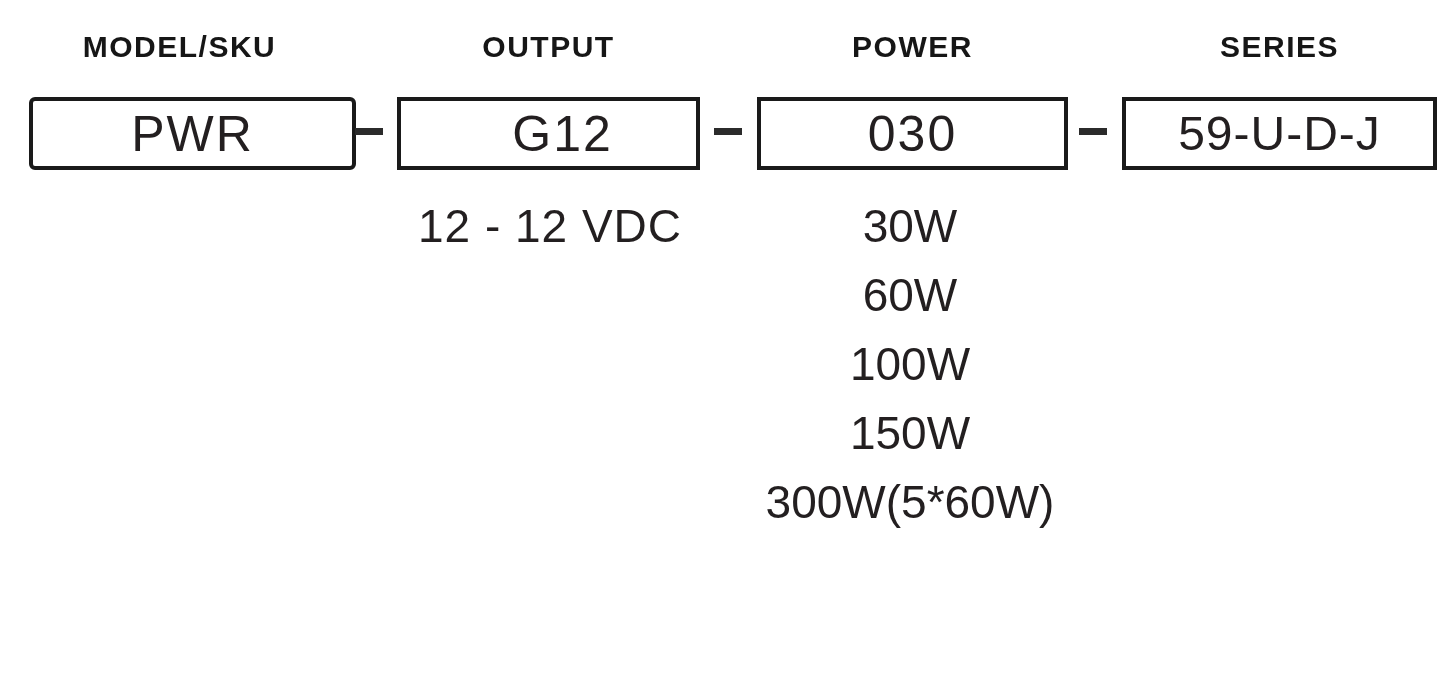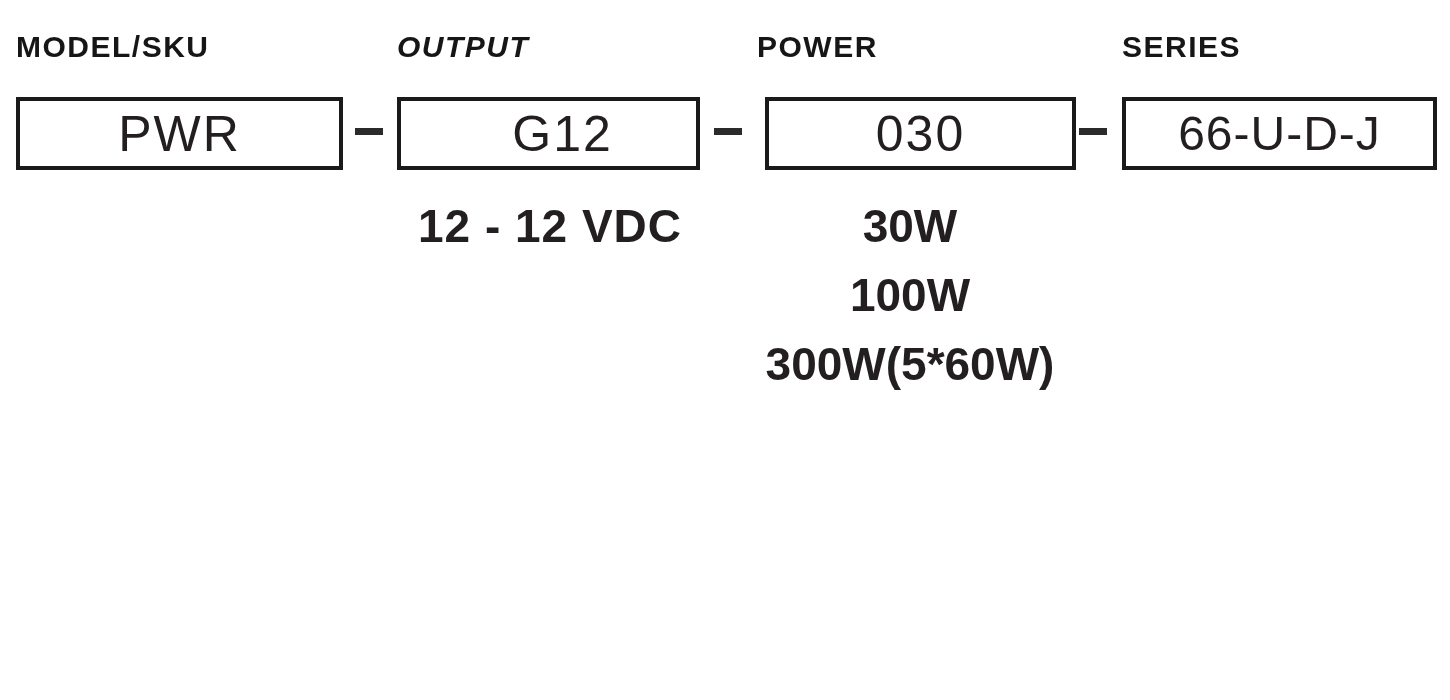--- a/index.html
+++ b/index.html
@@ -21,20 +21,21 @@
     height: 700px;
     background: #ffffff;
   }
 
   
   .col-header {
     position: absolute;
     top: 28px;
     height: 38px;
     line-height: 38px;
+    text-align: center;
     font-family: "Liberation Sans", sans-serif;
     font-size: 30px;
     font-weight: 600;
     letter-spacing: 1.5px;
     color: #161616;
     white-space: nowrap;
   }
 
   
   .code-box {
@@ -79,70 +80,71 @@
     font-size: 46px;
     font-weight: 400;
     color: #231f20;
     letter-spacing: 0px;
   }
   .option-list .option-item {
     display: block;
     height: 69px;
     line-height: 69px;
     white-space: nowrap;
-    font-weight: bold;
   }
   #output-options {
     left: 350px;
     width: 400px;
     top: 192px;
     letter-spacing: 1px;
   }
   #power-options {
     left: 680px;
     width: 460px;
     top: 192px;
   }
 </style>
 </head>
 <body>
 
 <div id="canvas">
 
   <div class="col-header" style="left:16px; width:327px;">MODEL/SKU</div>
 
-  <div class="col-header" style="left:397px; width:303px;font-style:italic;">OUTPUT</div>
+  <div class="col-header" style="left:397px; width:303px;">OUTPUT</div>
 
   <div class="col-header" style="left:1122px; width:315px;">SERIES</div>
 
   <div class="col-header" style="left:757px; width:311px;">POWER</div>
 
-  <div class="code-box" style="left:16px; width:327px;">
+  <div class="code-box" style="left:29px; width:327px;border-radius:6px;">
     <span class="code-text">PWR</span>
   </div>
 
   <div class="code-box" style="left:397px; width:303px;padding-left:28px;">
     <span class="code-text">G12</span>
   </div>
 
-  <div class="code-box" style="left:757px; width:311px;margin-left:8px;">
+  <div class="code-box" style="left:757px; width:311px;">
     <span class="code-text">030</span>
   </div>
 
   <div class="code-box tight" style="left:1122px; width:315px;">
-    <span class="code-text">66-U-D-J</span>
+    <span class="code-text">59-U-D-J</span>
   </div>
 
   <div class="sep-dash" style="left:355px;"></div>
   <div class="sep-dash" style="left:714px;"></div>
   <div class="sep-dash" style="left:1079px;"></div>
 
   <div class="option-list" id="output-options">
     <span class="option-item">12 - 12 VDC</span>
   </div>
 
   <div class="option-list" id="power-options">
     <span class="option-item">30W</span>
+    <span class="option-item">60W</span>
     <span class="option-item">100W</span>
+    <span class="option-item">150W</span>
     <span class="option-item">300W(5*60W)</span>
   </div>
 
 </div>
 
 </body></html>

